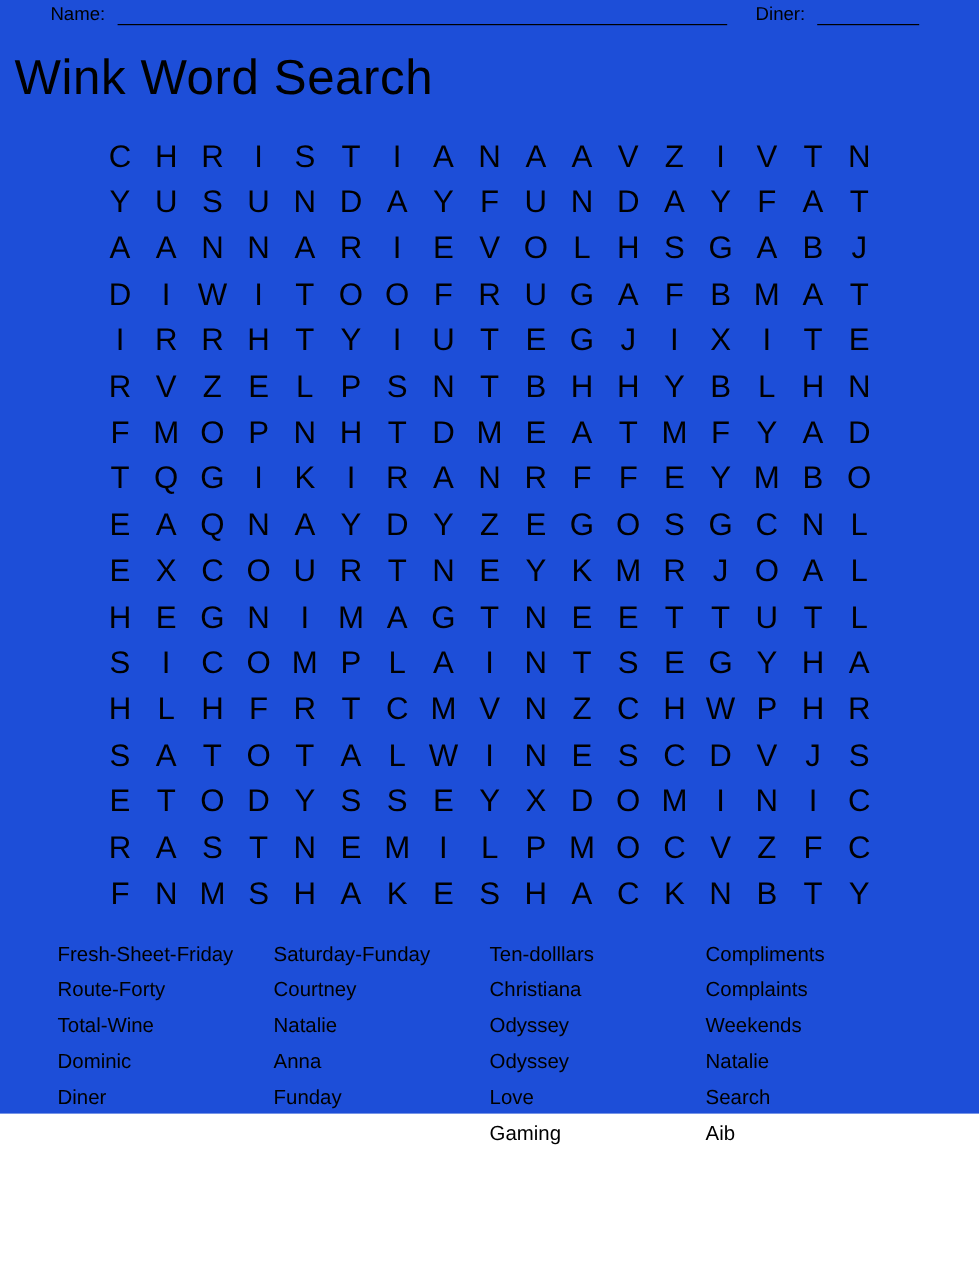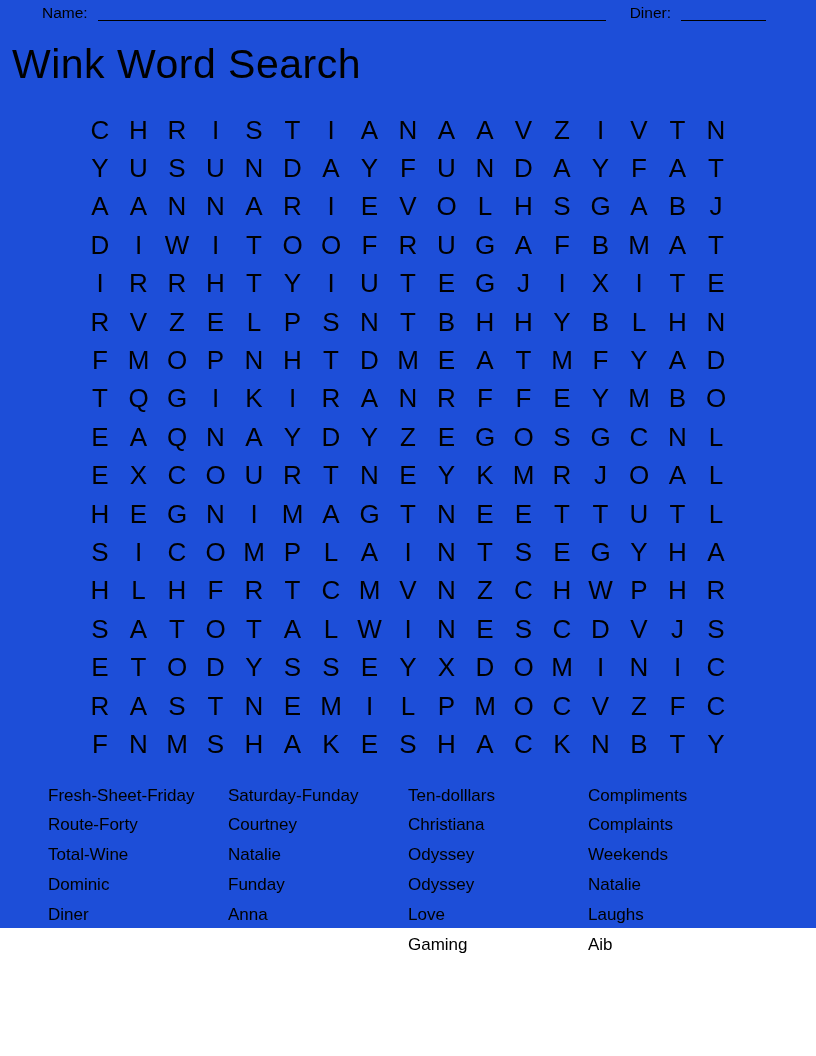--- a/index.html
+++ b/index.html
@@ -390,34 +390,34 @@
         <div class="word">Fresh-Sheet-Friday</div>
         <div class="word">Route-Forty</div>
         <div class="word">Total-Wine</div>
         <div class="word">Dominic</div>
         <div class="word">Diner</div>
       </div>
       <div class="word-col">
         <div class="word">Saturday-Funday</div>
         <div class="word">Courtney</div>
         <div class="word">Natalie</div>
+        <div class="word">Anna</div>
         <div class="word">Funday</div>
-        <div class="word">Anna</div>
       </div>
       <div class="word-col">
         <div class="word">Ten-dolllars</div>
         <div class="word">Christiana</div>
         <div class="word">Odyssey</div>
         <div class="word">Odyssey</div>
         <div class="word">Love</div>
         <div class="word">Gaming</div>
       </div>
       <div class="word-col">
         <div class="word">Compliments</div>
         <div class="word">Complaints</div>
         <div class="word">Weekends</div>
         <div class="word">Natalie</div>
-        <div class="word">Laughs</div>
+        <div class="word">Search</div>
         <div class="word">Aib</div>
       </div>
     </div>
 
 </div>
 
 </body></html>

